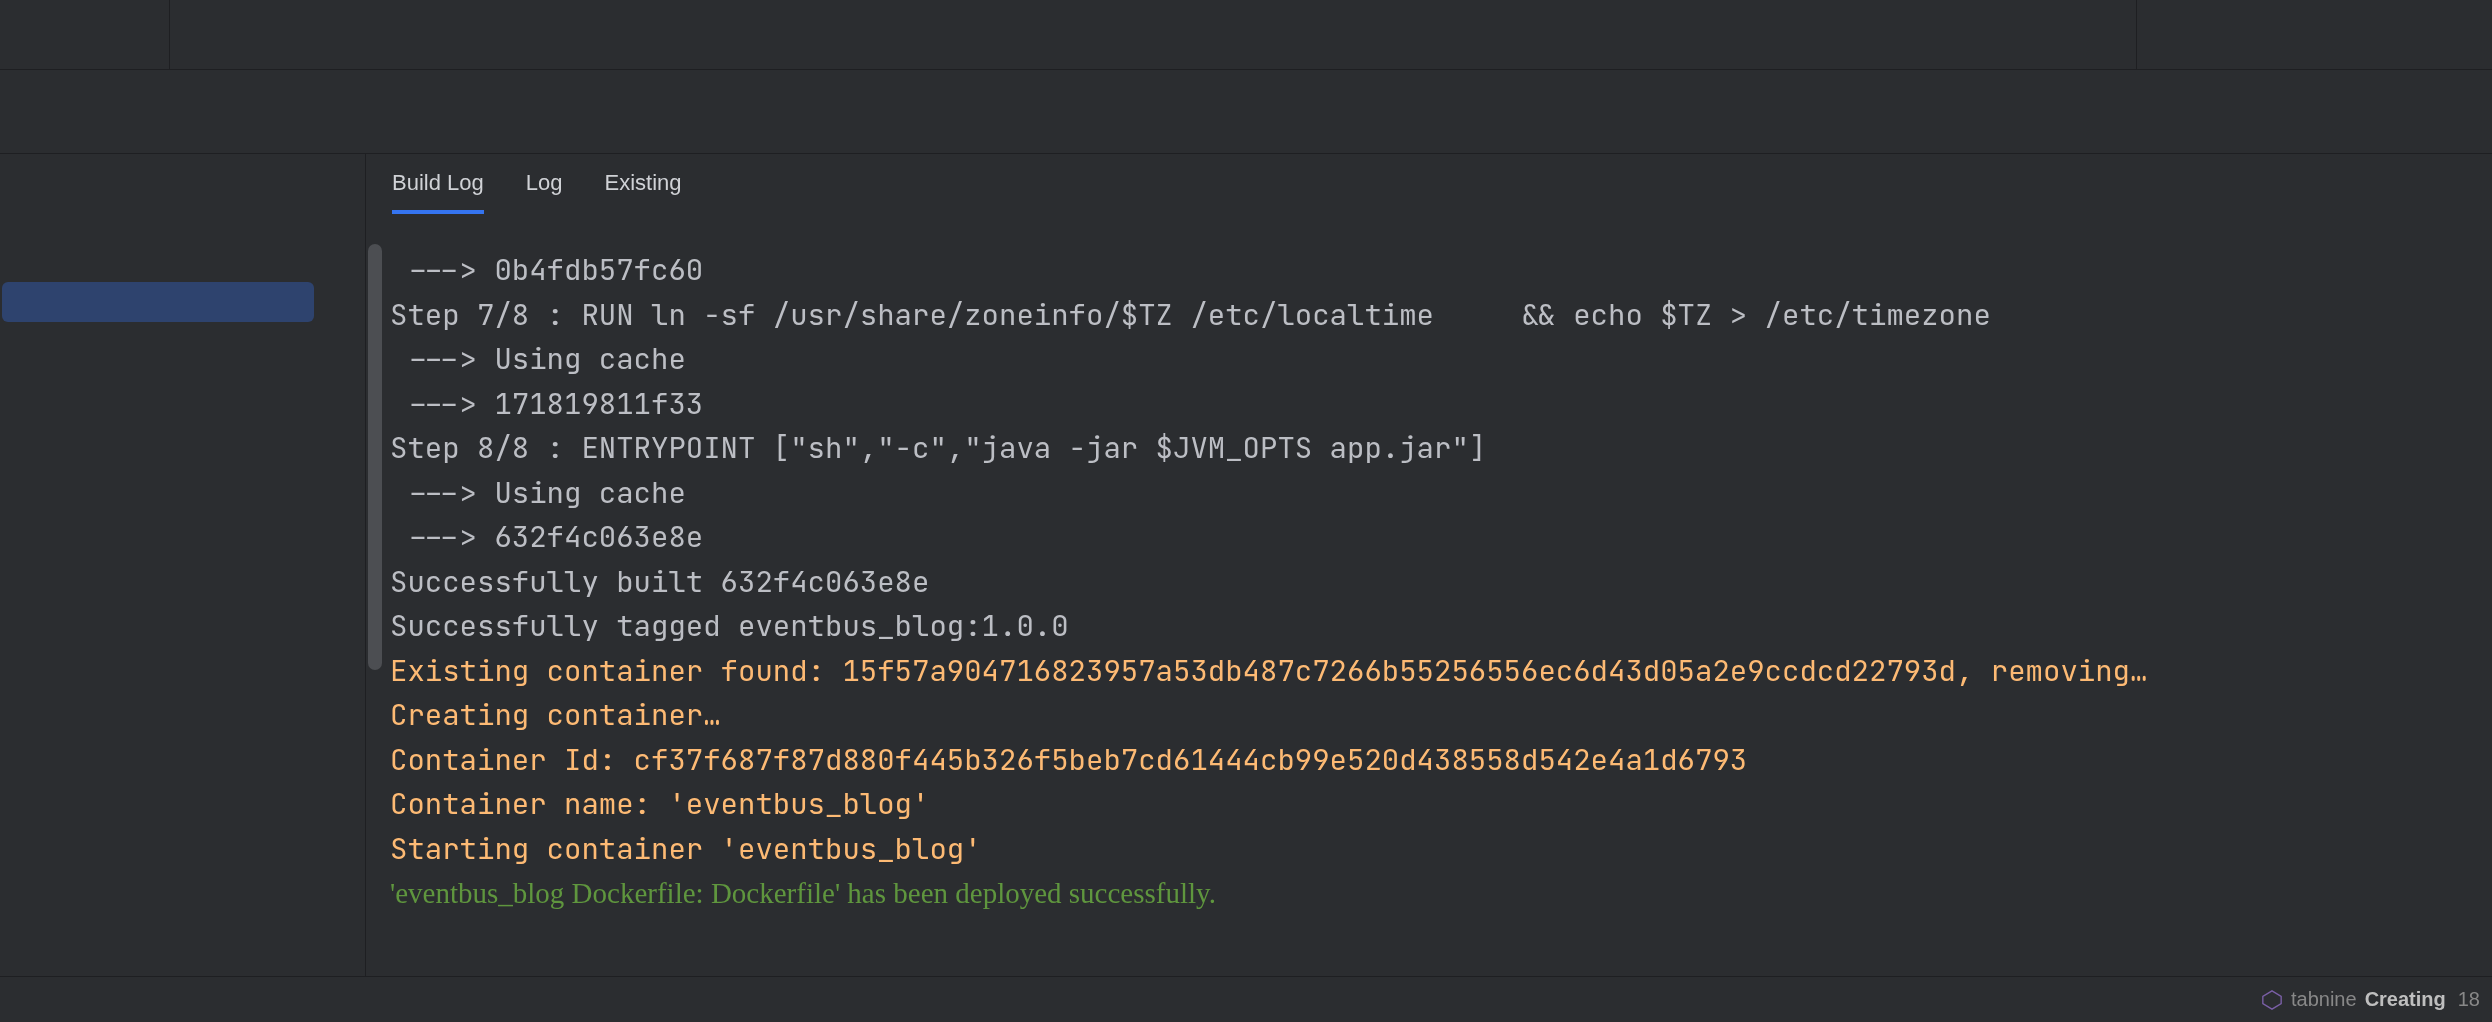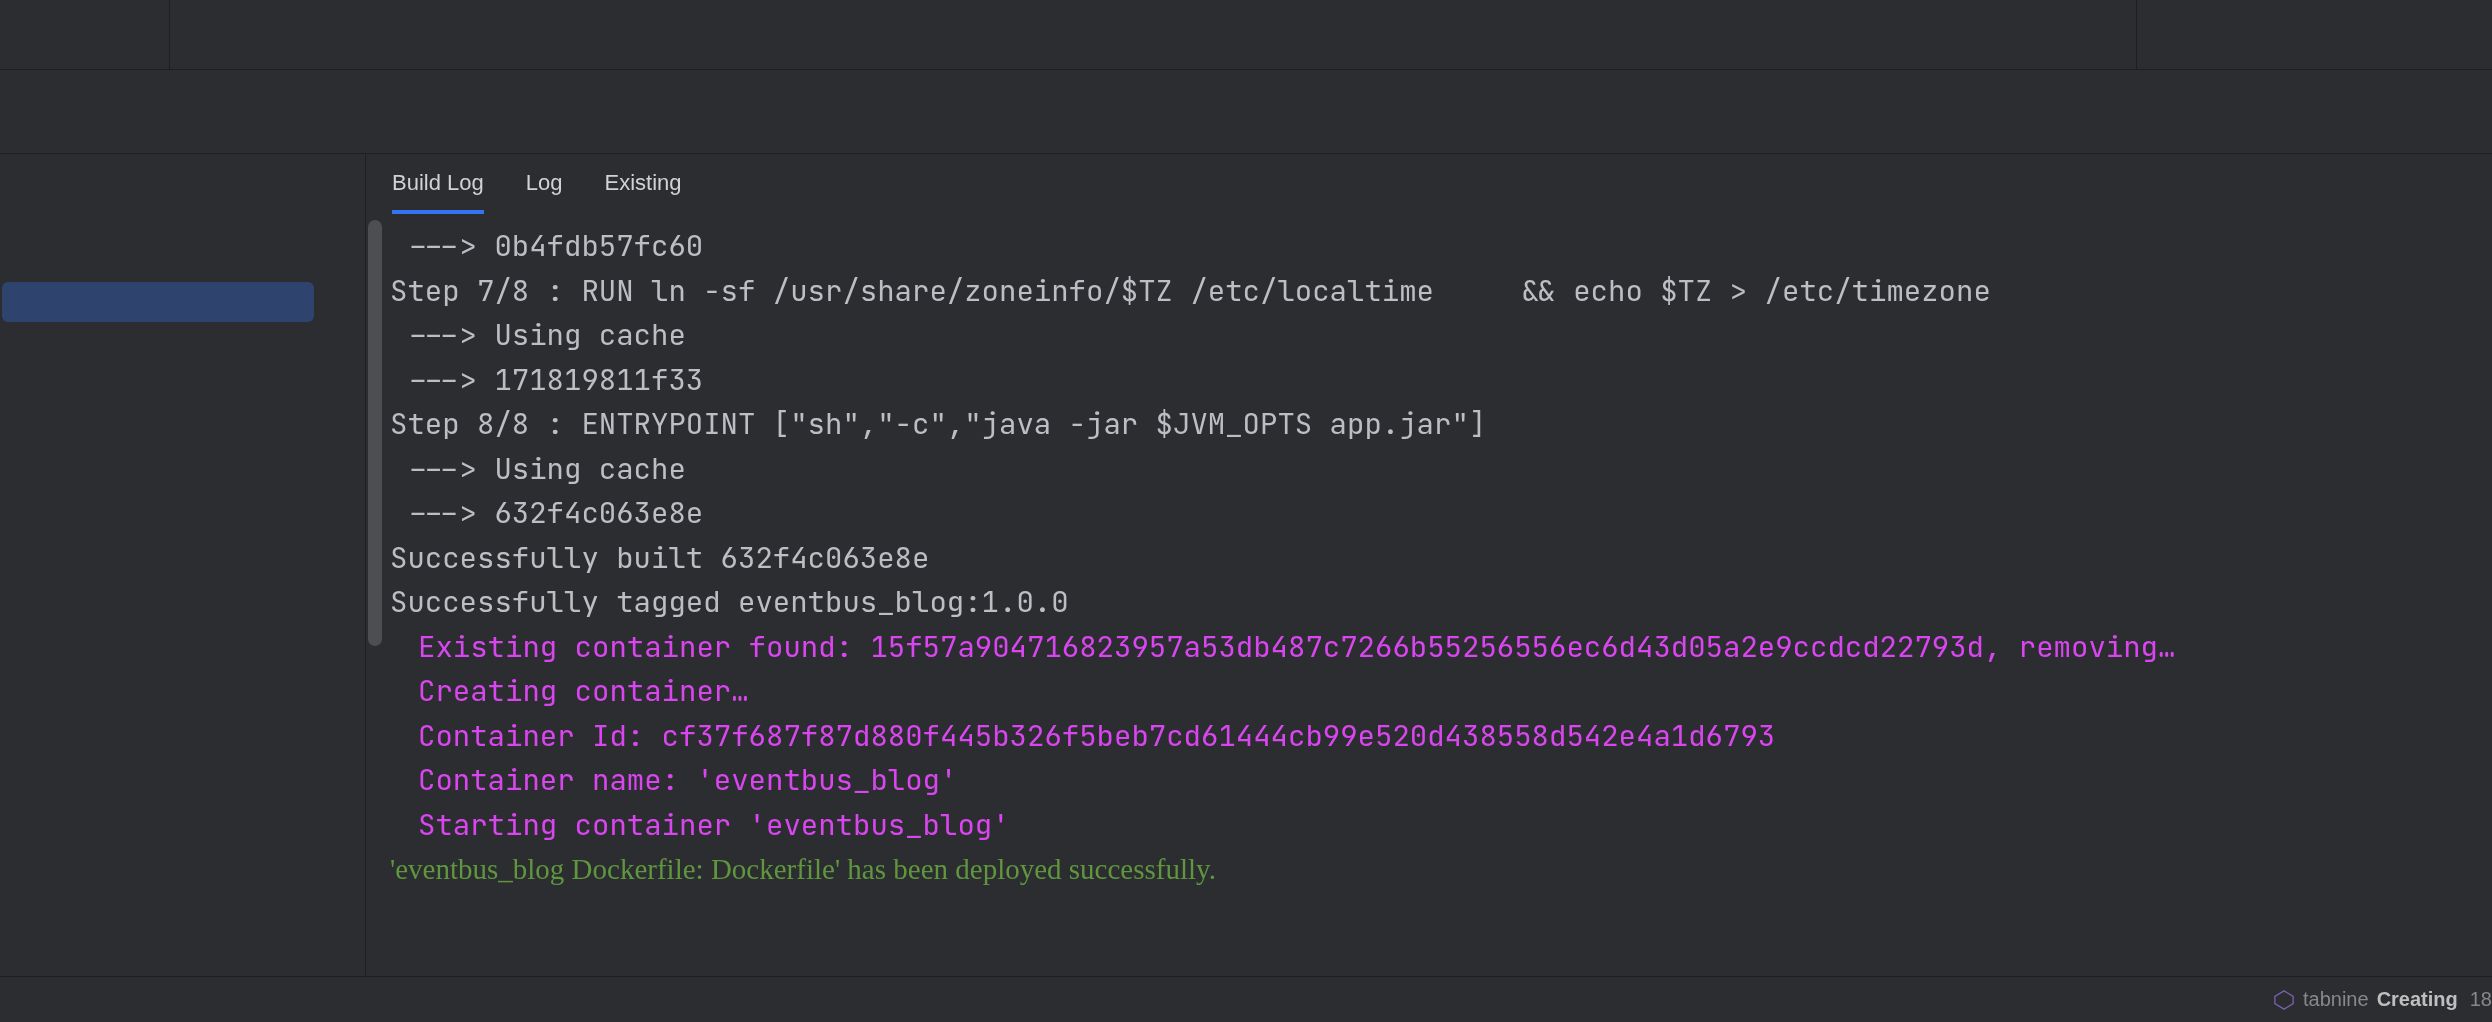--- a/index.html
+++ b/index.html
@@ -51,20 +51,21 @@
     background: #2e436e;
     width: 312px;
     border-radius: 6px;
     margin-left: 2px;
   }
   .content {
     flex: 1;
     display: flex;
     flex-direction: column;
     background: #2b2d30;
+    gap: 24px;
   }
   .tabs {
     display: flex;
     gap: 42px;
     padding: 16px 26px 0 26px;
     height: 60px;
   }
   .tab {
     color: #d0d2d6;
     font-size: 22px;
@@ -95,30 +96,30 @@
     top: 0;
     bottom: 0;
     padding: 10px 6px 0 0;
     font-family: "JetBrains Mono", "SF Mono", Menlo, Consolas, monospace;
     font-size: 29px;
     line-height: 44.5px;
     color: #bcbec4;
     white-space: pre;
     overflow: hidden;
   }
-  .c-info { color: #d946ef; margin-left: 28px; }
+  .c-info { color: #fdba74; }
   .c-ok   { color: #5f963e; font-family: Liberation Serif, serif; }
   .status-bar {
     height: 46px;
     background: #2b2d30;
     border-top: 1px solid #1e1f22;
     display: flex;
     justify-content: flex-end;
     align-items: center;
-    padding-right: 0;
+    padding-right: 12px;
     gap: 12px;
   }
   .brand {
     display: flex;
     align-items: center;
     gap: 8px;
     color: #888;
     font-size: 20px;
   }
   .brand-strong { color: #bfbfbf; font-weight: 600; }

